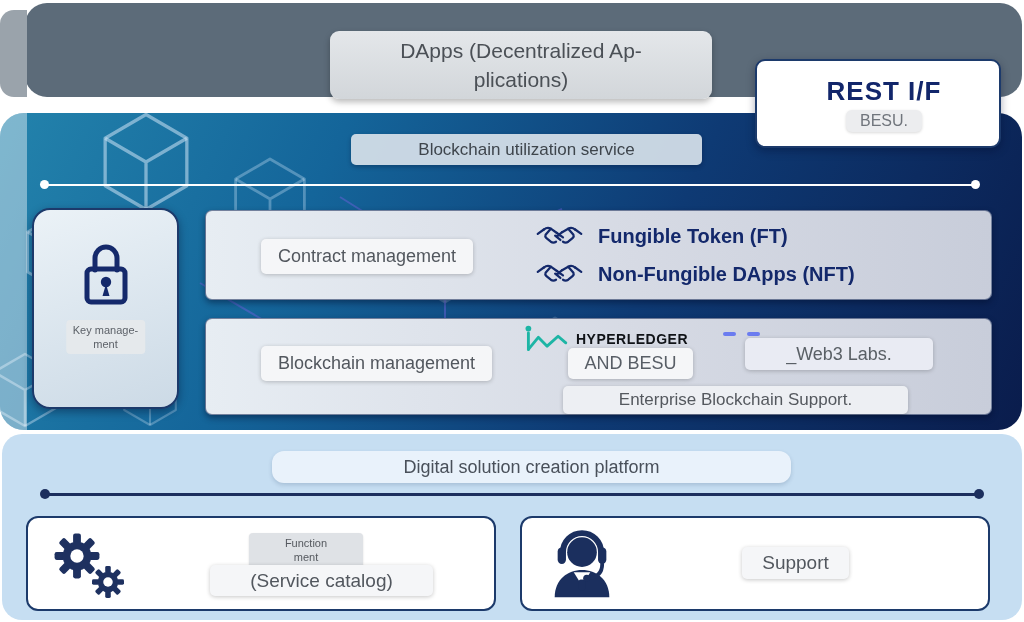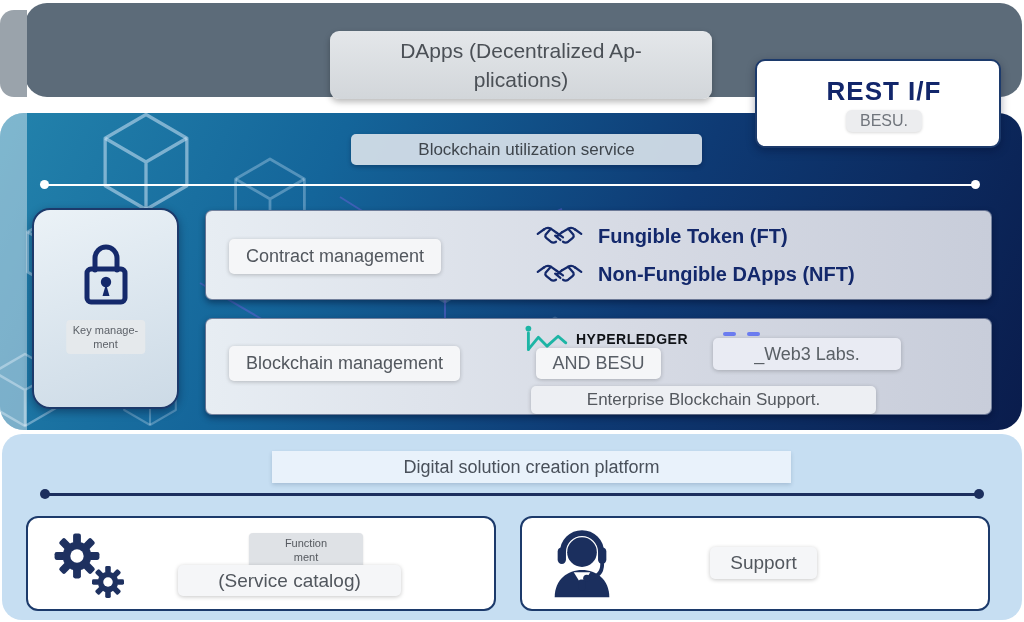--- a/index.html
+++ b/index.html
@@ -44,38 +44,38 @@
   .key-chip{position:absolute;left:50%;transform:translateX(-50%);top:110px;
     background:rgba(230,233,236,.92);border-radius:4px;padding:3px 7px;font-size:11px;
     line-height:14px;color:#5c6168;text-align:center;white-space:nowrap;}
   
   .row{position:absolute;left:205px;width:785px;border-radius:7px;
     background:linear-gradient(90deg,#e7edf3 0%,#d6dae4 55%,#c8cdda 100%);
     border:1px solid rgba(22,42,88,.55);box-shadow:0 3px 6px rgba(0,10,40,.45);}
   .row-contract{top:97px;height:88px;}
   .row-blockchain{top:205px;height:95px;}
   .chip{background:#f5f6f8;border-radius:5px;color:#52575e;
-    box-shadow:0 1px 4px rgba(0,0,0,.22);display:flex;align-items:center;justify-content:center;}
+    box-shadow:0 1px 4px rgba(0,0,0,.22);display:flex;align-items:center;justify-content:center;margin-left:32px;}
   .row-label{position:absolute;left:23px;font-size:18px;padding:0 17px;height:35px;}
   .tokens{position:absolute;left:330px;top:11px;display:flex;flex-direction:column;gap:9px;}
   .token-line{display:flex;align-items:center;gap:15px;}
   .token-text{font-size:20px;font-weight:bold;color:#13286b;}
   .hl-group{position:absolute;left:318px;top:5px;display:flex;align-items:flex-start;gap:8px;justify-content:flex-end;}
   .hl-brand{font-size:14px;font-weight:bold;color:#101317;letter-spacing:.5px;margin-top:7px;}
   .besu-chip{position:absolute;left:330px;top:29px;width:125px;height:31px;font-size:18px;color:#585e66;}
   .web3-chip{position:absolute;left:507px;top:19px;width:188px;height:32px;font-size:18px;
     color:#5a6066;background:#e9ebf3;}
   .web3-dot{position:absolute;top:13px;width:13px;height:4px;border-radius:2px;background:#6b7cf0;}
   .enterprise-chip{position:absolute;left:325px;top:67px;width:345px;height:28px;font-size:17px;
     color:#54585e;background:#edeff3;}
   
   .light-band{position:absolute;left:2px;top:434px;width:1020px;height:186px;
     border-radius:20px;background:#c6def2;}
   .digital-label{position:absolute;left:270px;top:17px;width:519px;height:32px;
-    background:#e9f2fb;border-radius:0;display:flex;align-items:center;justify-content:center;
+    background:#e9f2fb;border-radius:12px;display:flex;align-items:center;justify-content:center;
     font-size:18px;color:#49505a;box-shadow:0 2px 4px rgba(20,50,90,.18);}
   .navy-line{position:absolute;left:42px;top:59px;width:935px;height:3px;background:#1c2f5e;}
   .ndot{position:absolute;width:10px;height:10px;border-radius:50%;background:#1c2f5e;top:55px;}
   .plat-box{position:absolute;top:82px;width:466px;height:91px;background:#fff;
     border:2px solid #1c3a6b;border-radius:12px;}
   .plat-left{left:24px;}
   .plat-right{left:518px;}
   .fg-chip{position:absolute;left:221px;top:15px;width:86px;background:#dfe2e6;border-radius:4px;
     padding:3px 14px;font-size:11px;line-height:14px;color:#55595f;text-align:center;
     box-shadow:0 1px 2px rgba(0,0,0,.15);}

